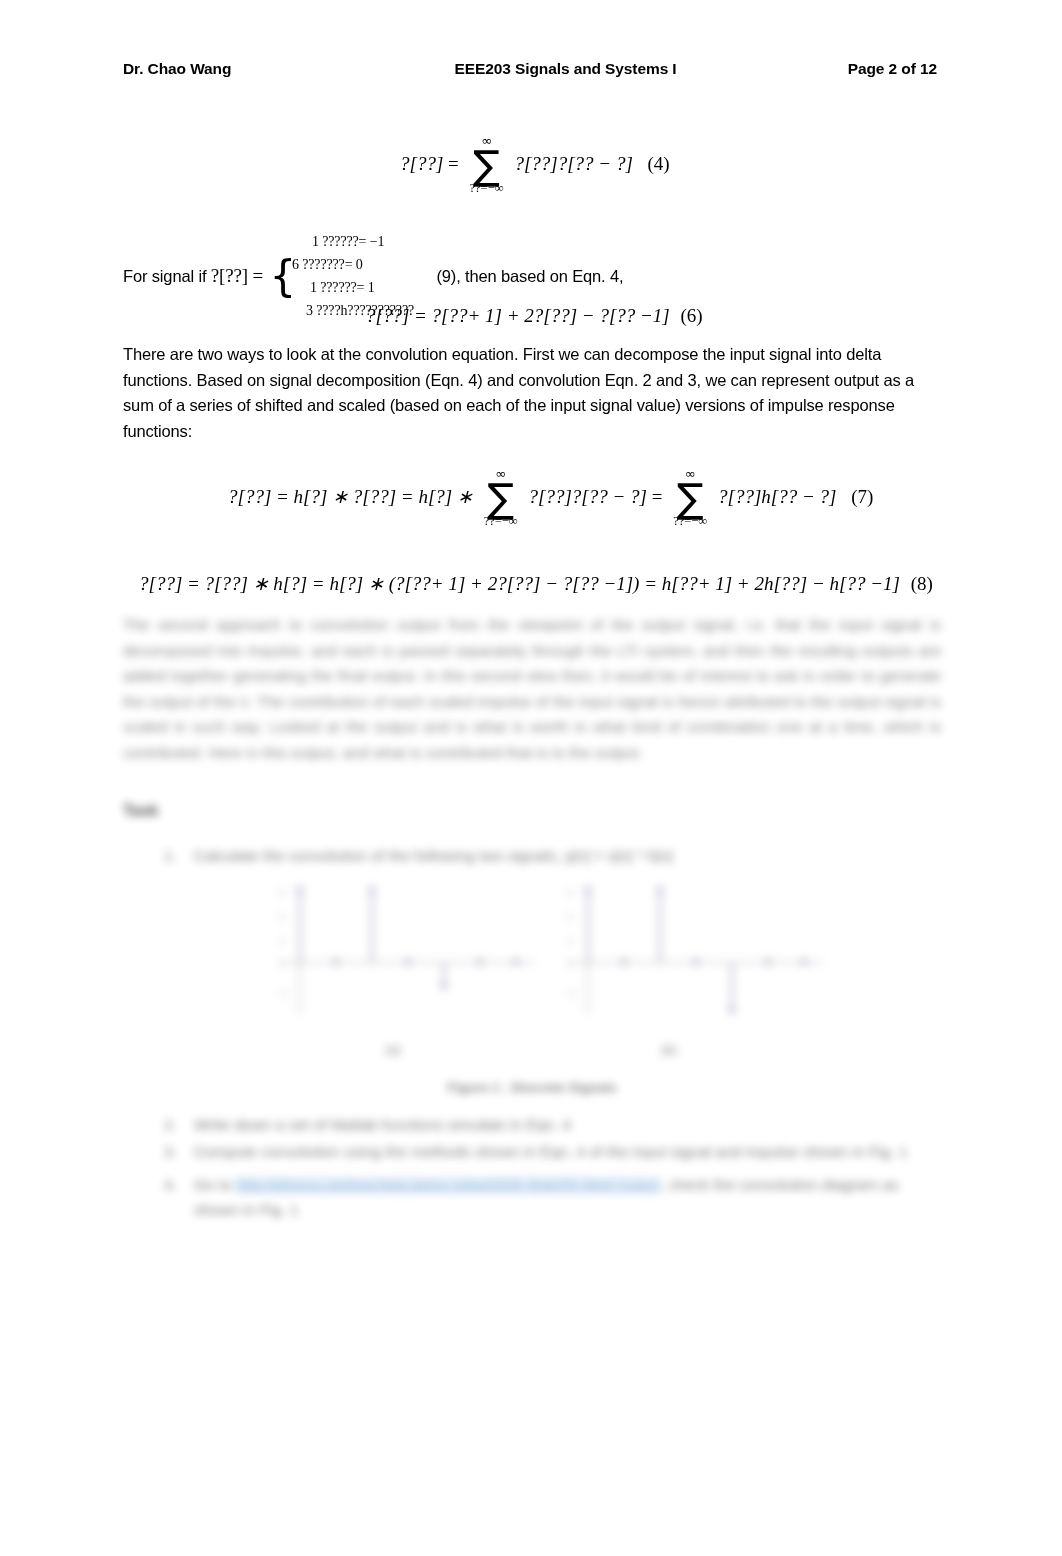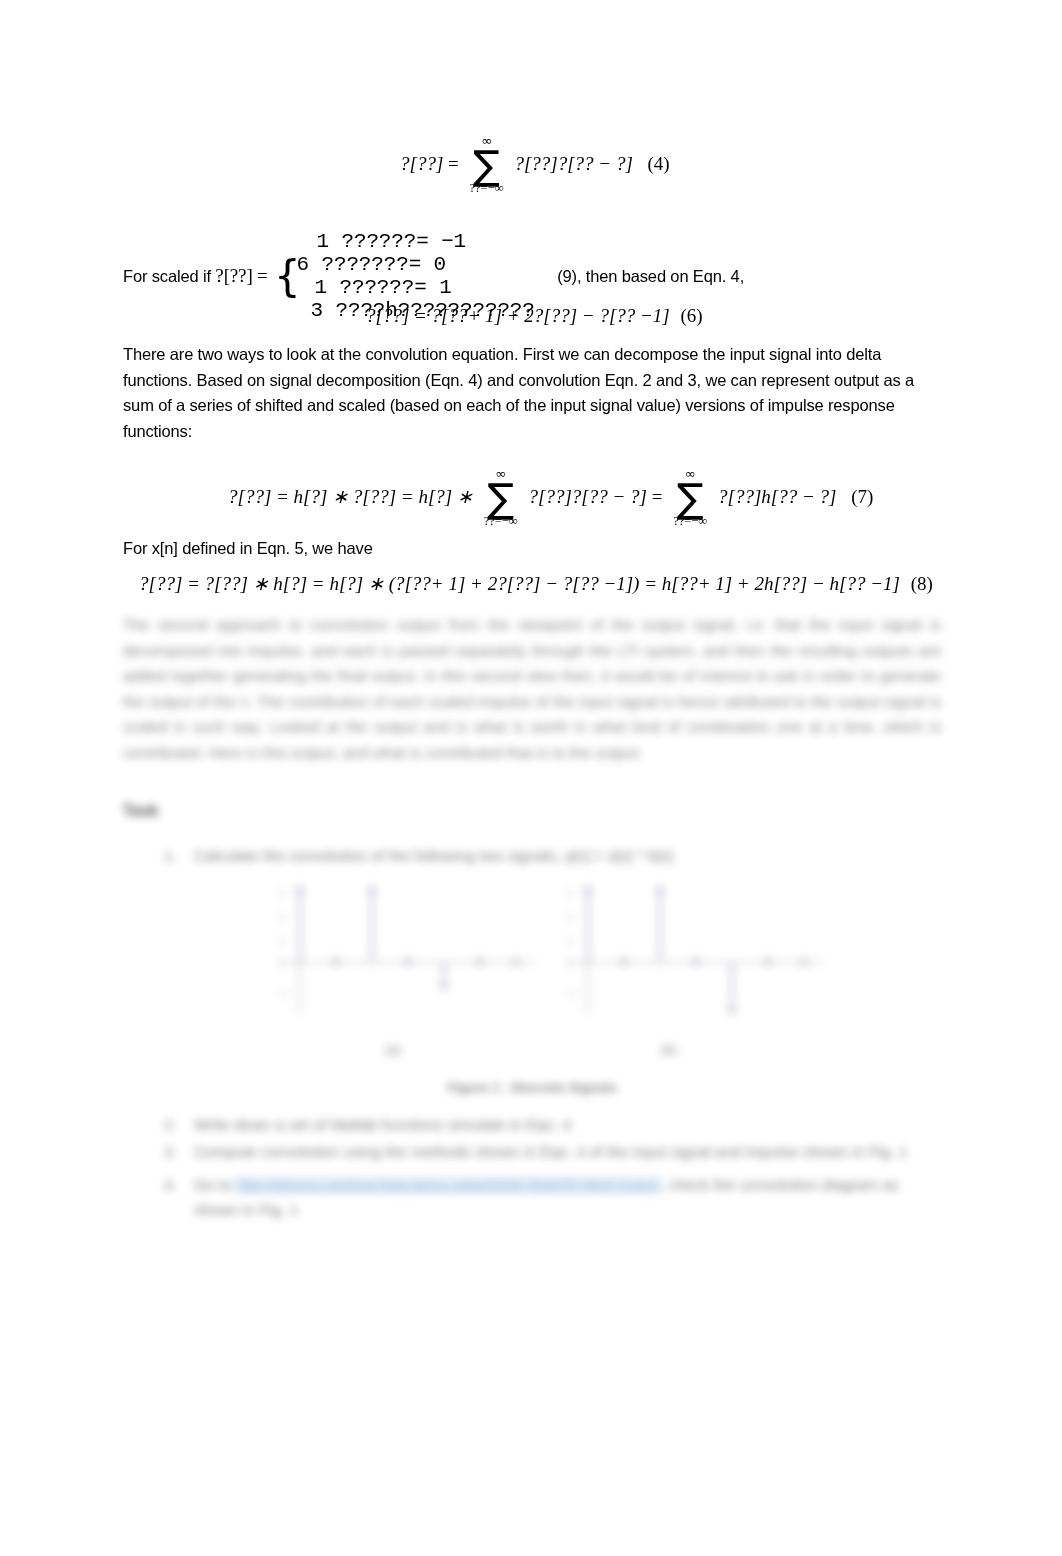--- a/index.html
+++ b/index.html
@@ -113,22 +113,22 @@
   .brace-glyph {
     font-family: "DejaVu Sans", sans-serif;
     font-size: 42px;
     line-height: 38px;
     position: relative;
     top: 1px;
   }
   .cases {
     display: inline-flex;
     flex-direction: column;
-    font-family: Liberation Mono, monospace;
-    font-size: 21px;
+    font-family: Liberation Serif, serif;
+    font-size: 14px;
     line-height: 23px;
     margin-left: -2px;
   }
   .cases .c-row { white-space: nowrap; }
   .cases .c-row.indent-a { margin-left: 18px; }
   .cases .c-row.indent-b { margin-left: -2px; }
   .cases .c-row.indent-c { margin-left: 16px; }
   .cases .c-row.indent-d { margin-left: 12px; }
   #eqn5-tail { margin-left: 16px; }
 
@@ -275,35 +275,40 @@
     font-size: 13.5px;
     font-weight: bold;
     color: #333;
   }
 </style>
 </head>
 <body>
 
 <div class="page">
 
+  <div class="header">
+    <span class="h-left">Dr. Chao Wang</span>
+    <span class="h-center">EEE203 Signals and Systems I</span>
+    <span class="h-right">Page 2 of 12</span>
+  </div>
 
   <div class="math" id="eqn4">
     <span class="mi">?[??]</span>
     <span class="op">=</span>
     <span class="sum-wrap">
       <span class="sum-top">∞</span>
       <span class="sum-glyph">∑</span>
       <span class="sum-bot">??=−∞</span>
     </span>
     <span class="mi">?[??]?[?? − ?]</span>
     <span class="op" style="margin-left:10px">(4)</span>
   </div>
 
   <div id="eqn5-line">
-    <span>For scaled if</span>
+    <span>For signal if</span>
     <span class="math" style="position:relative; font-size:19px">?[??]</span>
     <span class="math" style="position:relative; font-size:19px">=</span>
     <span class="brace-block">
       <span class="brace-glyph">{</span>
       <span class="cases">
         <span class="c-row indent-a">1 ??????= −1</span>
         <span class="c-row indent-b">6 ?????⁠??= 0</span>
         <span class="c-row indent-c">1 ??????= 1</span>
         <span class="c-row indent-d">3 ????h???????????</span>
       </span>
@@ -329,21 +334,20 @@
     <span class="op">=</span>
     <span class="sum-wrap">
       <span class="sum-top">∞</span>
       <span class="sum-glyph">∑</span>
       <span class="sum-bot">??=−∞</span>
     </span>
     <span class="mi">?[??]h[?? − ?]</span>
     <span class="op" style="margin-left:10px">(7)</span>
   </div>
 
-  <div class="body-text" id="para2">For x[n] defined in Eqn. 5, we have</div>
 
   <div class="math" id="eqn8">
     <span class="mi">?[??] = ?[??] ∗ h[?] = h[?] ∗ (?[??+ 1] + 2?[??] − ?[?? −1]) = h[??+ 1] + 2h[??] − h[?? −1]</span>
     <span class="op" style="margin-left:6px">(8)</span>
   </div>
 
   <div class="blur" id="blurpara">The second approach to convolution output from the viewpoint of the output signal, i.e. that the input signal is decomposed into impulse, and each is passed separately through the LTI system, and then the resulting outputs are added together generating the final output. In this second view then, it would be of interest to ask in order to generate the output of the n. The contribution of each scaled impulse of the input signal is hence attributed to the output signal is scaled in such way. Looked at the output and is what is worth in what kind of combination one at a time, which is contributed. Here in this output, and what is contributed that is to the output.</div>
 
   <div class="blur heavy" id="task-heading">Task</div>
 

